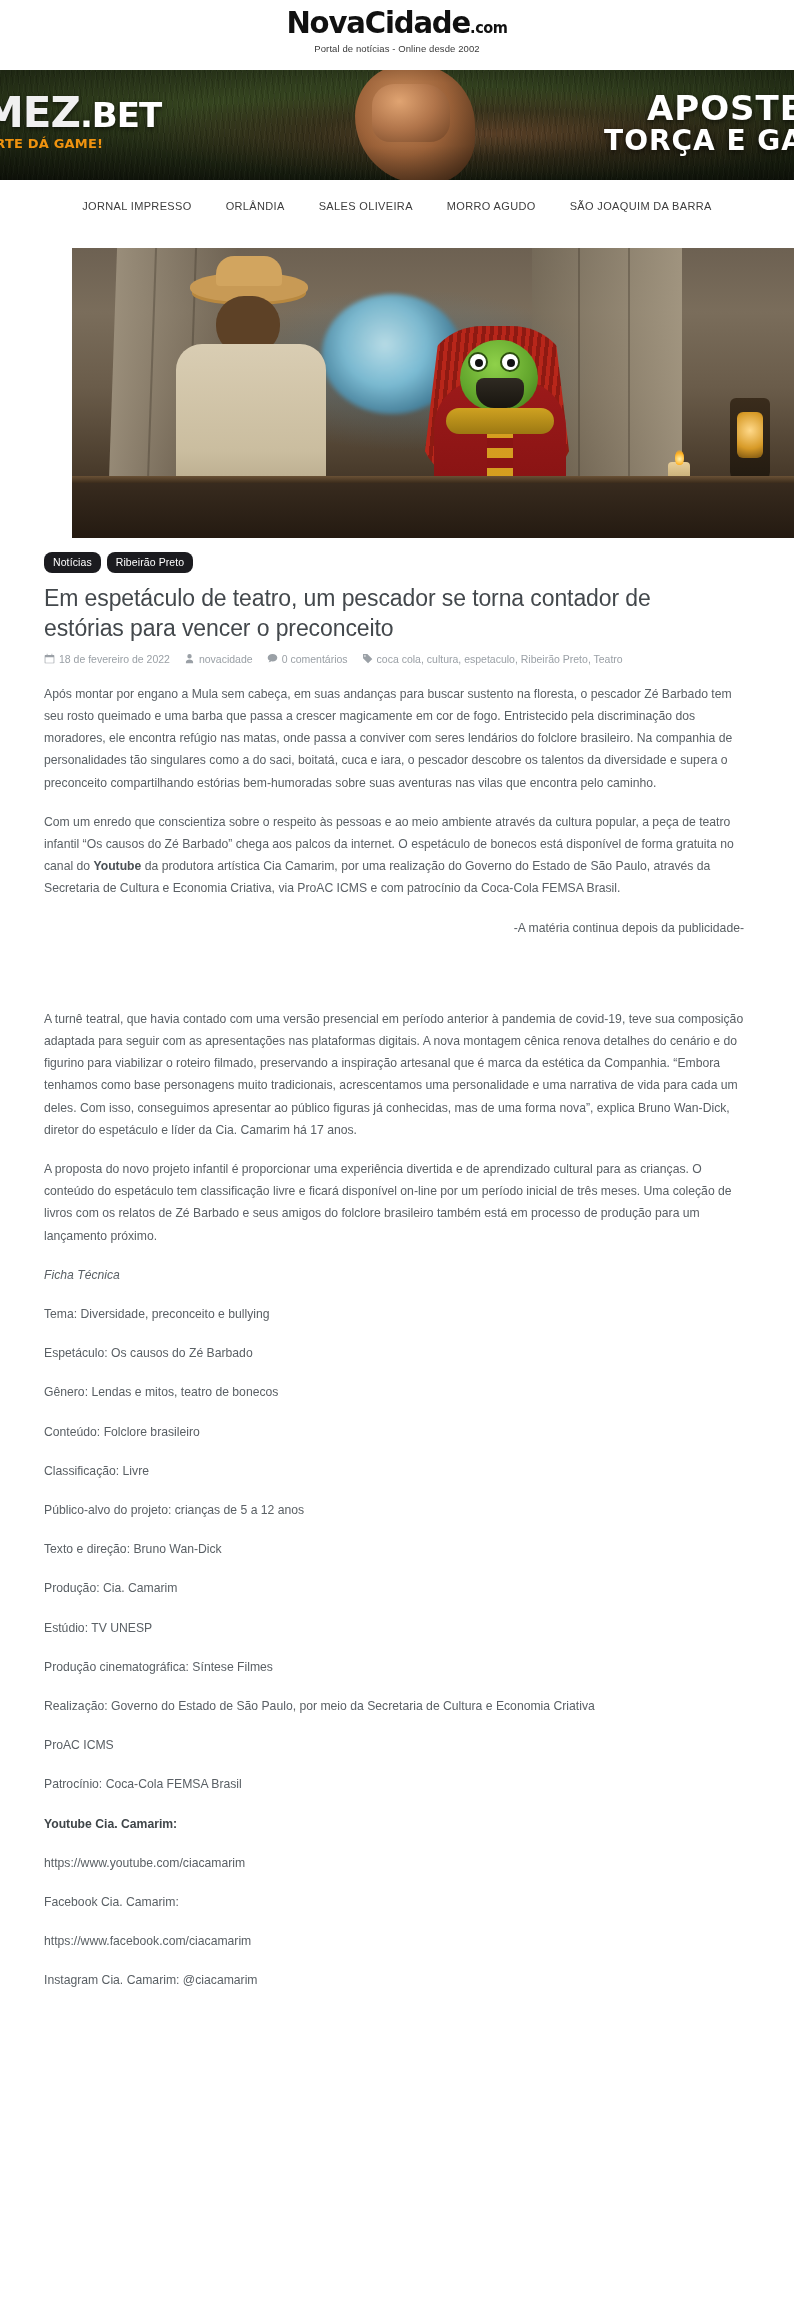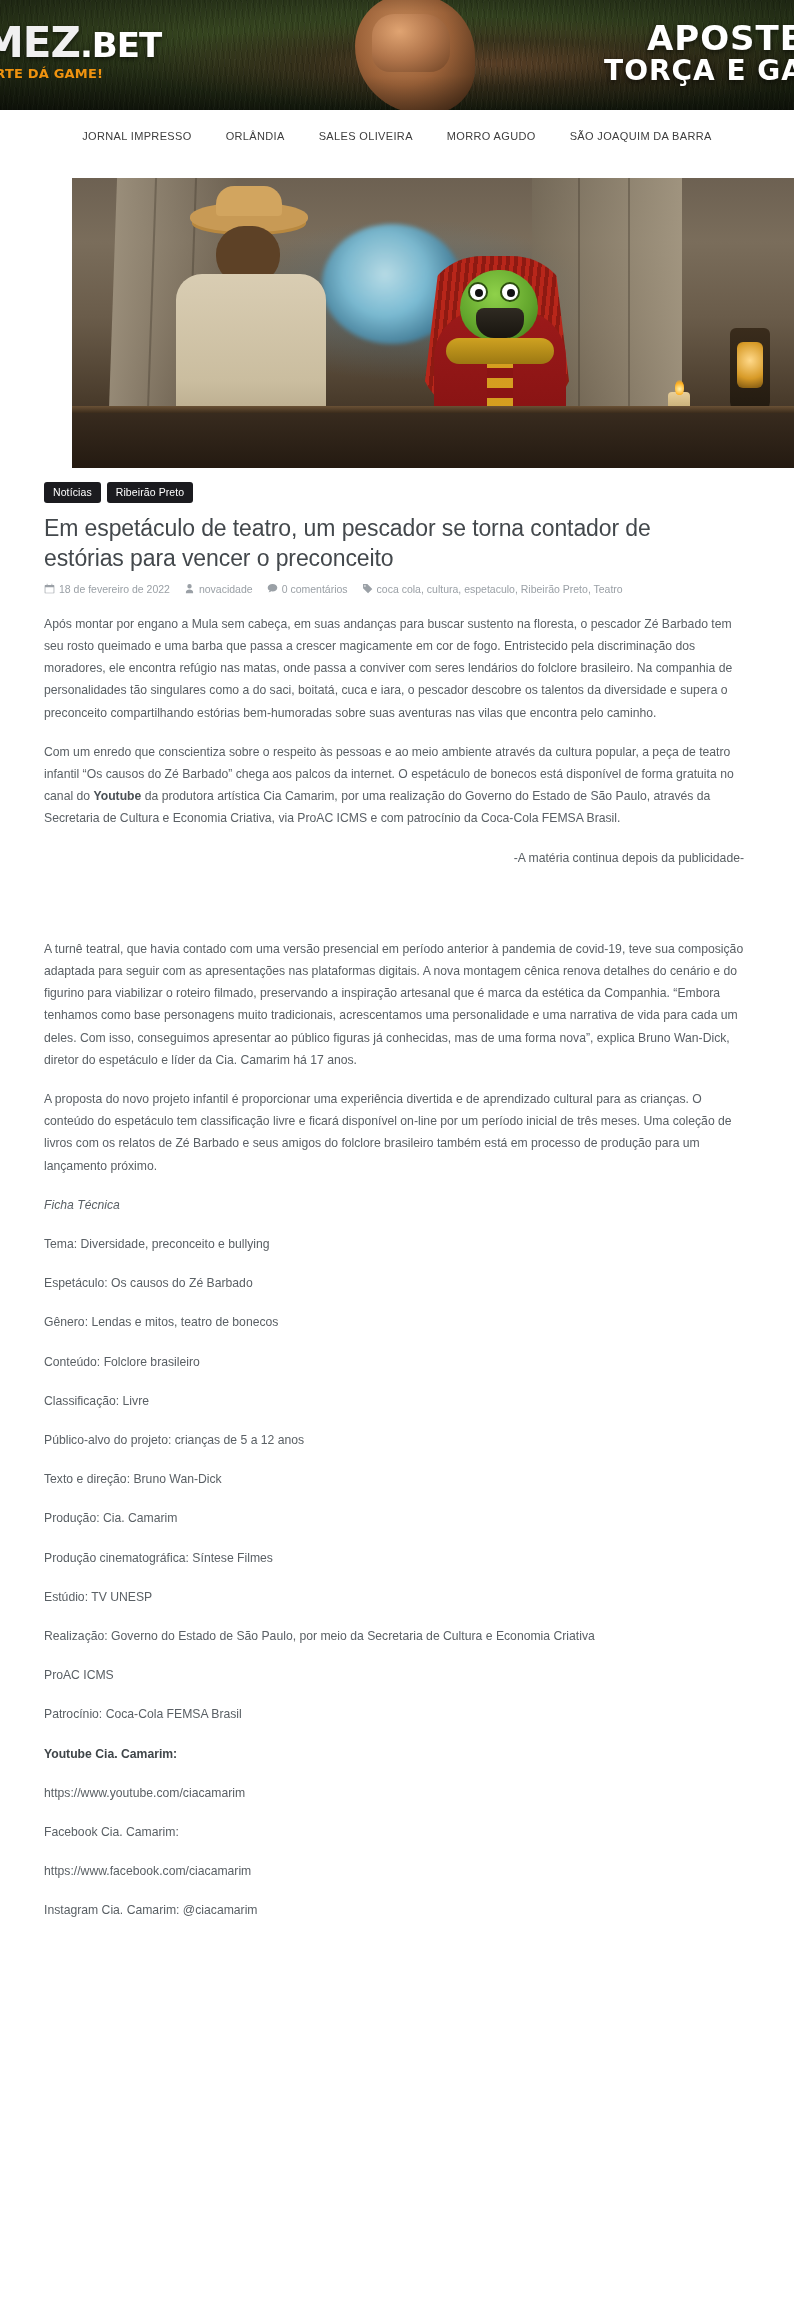--- a/index.html
+++ b/index.html
@@ -293,21 +293,21 @@
 
   
   .cat-badges {
     display: flex; gap: 6px; margin: 2px 0 10px 12px;
   }
   .cat-badge {
     background: #1b1b1f;
     color: #ffffff;
     font-size: 10.5px;
     padding: 4px 9px 5px;
-    border-radius: 3px;
+    border-radius: 8px;
     letter-spacing: 0.1px;
     cursor: pointer;
     text-decoration: none;
     display: inline-block;
   }
 
   
   .article-title {
     margin: 0 0 9px 12px;
     font-size: 23px;
@@ -346,20 +346,26 @@
   .ficha-line { font-size: 12.2px; line-height: 1.82; color:#5a6065; margin: 0 0 17px 0; }
   .ficha-line.bold { font-weight: bold; color:#3f4549; }
   .ficha-url { color:#5a6065; text-decoration:none; }
   .ad-gap { height: 52px; }
 </style>
 </head>
 <body>
 
 <div class="page">
 
+  <header class="site-header">
+    <div class="brand">
+      <div class="brand-logo"><span>NovaCidade</span><span class="dotcom">.com</span></div>
+      <div class="brand-tagline">Portal de notícias - Online desde 2002</div>
+    </div>
+  </header>
 
   <div class="banner-ad">
     <div class="banner-grass"></div>
     <div class="banner-arm"></div>
     <div class="banner-fist"></div>
     <div class="banner-vignette"></div>
     <div class="banner-left-logo"><span class="mark-e">MEZ</span><span class="mark-bet">.BET</span></div>
     <div class="banner-left-sub">ORTE DÁ GAME!</div>
     <div class="banner-right-1">APOSTE</div>
     <div class="banner-right-2">TORÇA E GA</div>
@@ -460,22 +466,22 @@
       <p class="ficha-line ficha-title">Ficha Técnica</p>
 
       <p class="ficha-line">Tema: Diversidade, preconceito e bullying</p>
       <p class="ficha-line">Espetáculo: Os causos do Zé Barbado</p>
       <p class="ficha-line">Gênero: Lendas e mitos, teatro de bonecos</p>
       <p class="ficha-line">Conteúdo: Folclore brasileiro</p>
       <p class="ficha-line">Classificação: Livre</p>
       <p class="ficha-line">Público-alvo do projeto: crianças de 5 a 12 anos</p>
       <p class="ficha-line">Texto e direção: Bruno Wan-Dick</p>
       <p class="ficha-line">Produção: Cia. Camarim</p>
+      <p class="ficha-line">Estúdio: TV UNESP</p>
       <p class="ficha-line">Produção cinematográfica: Síntese Filmes</p>
-      <p class="ficha-line">Estúdio: TV UNESP</p>
       <p class="ficha-line">Realização: Governo do Estado de São Paulo, por meio da Secretaria de Cultura e Economia Criativa</p>
       <p class="ficha-line">ProAC ICMS</p>
       <p class="ficha-line">Patrocínio: Coca-Cola FEMSA Brasil</p>
       <p class="ficha-line bold">Youtube Cia. Camarim:</p>
       <p class="ficha-line"><a class="ficha-url">https://www.youtube.com/ciacamarim</a></p>
       <p class="ficha-line">Facebook Cia. Camarim:</p>
       <p class="ficha-line"><a class="ficha-url">https://www.facebook.com/ciacamarim</a></p>
       <p class="ficha-line">Instagram Cia. Camarim: @ciacamarim</p>
     </div>
 

